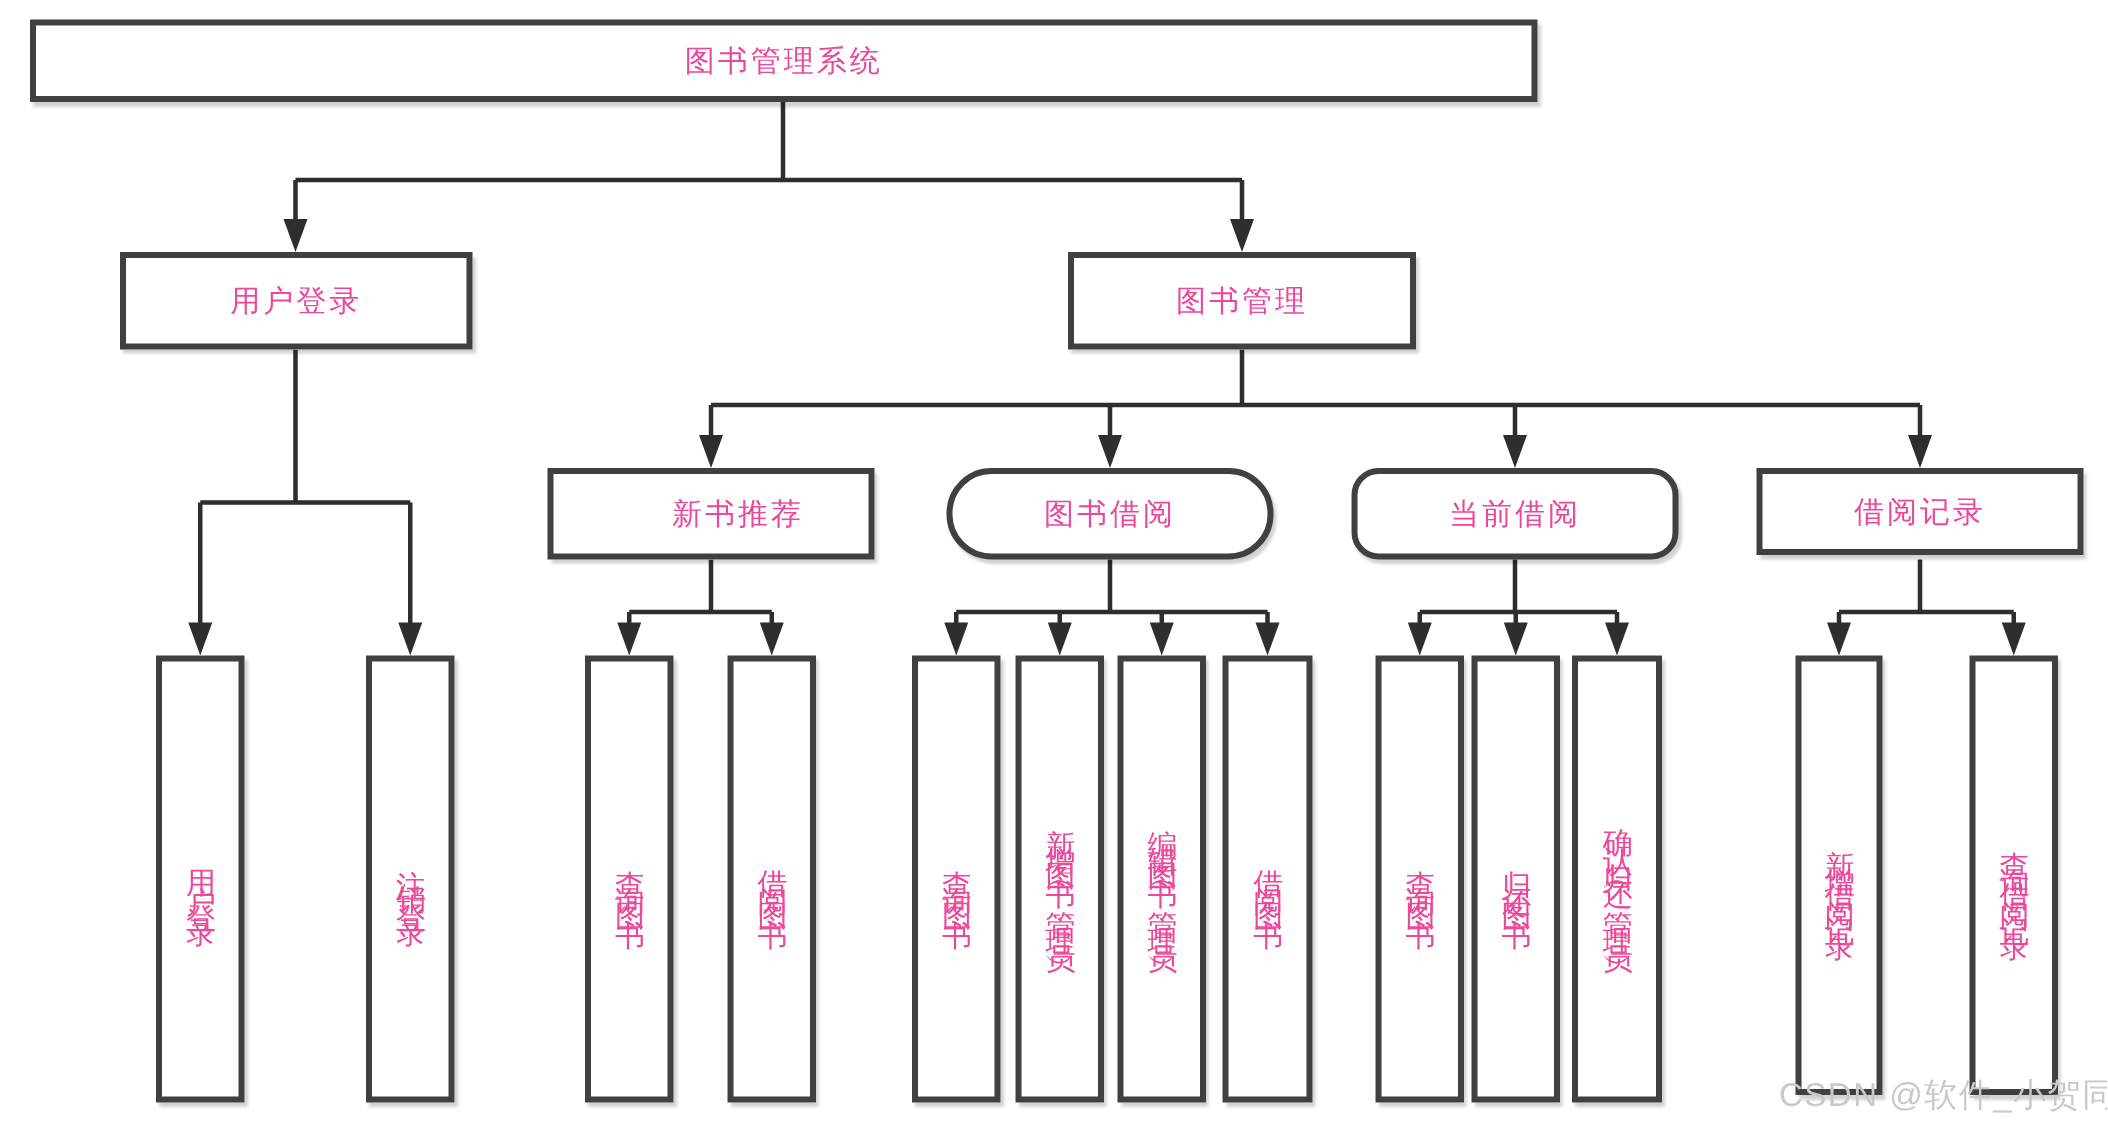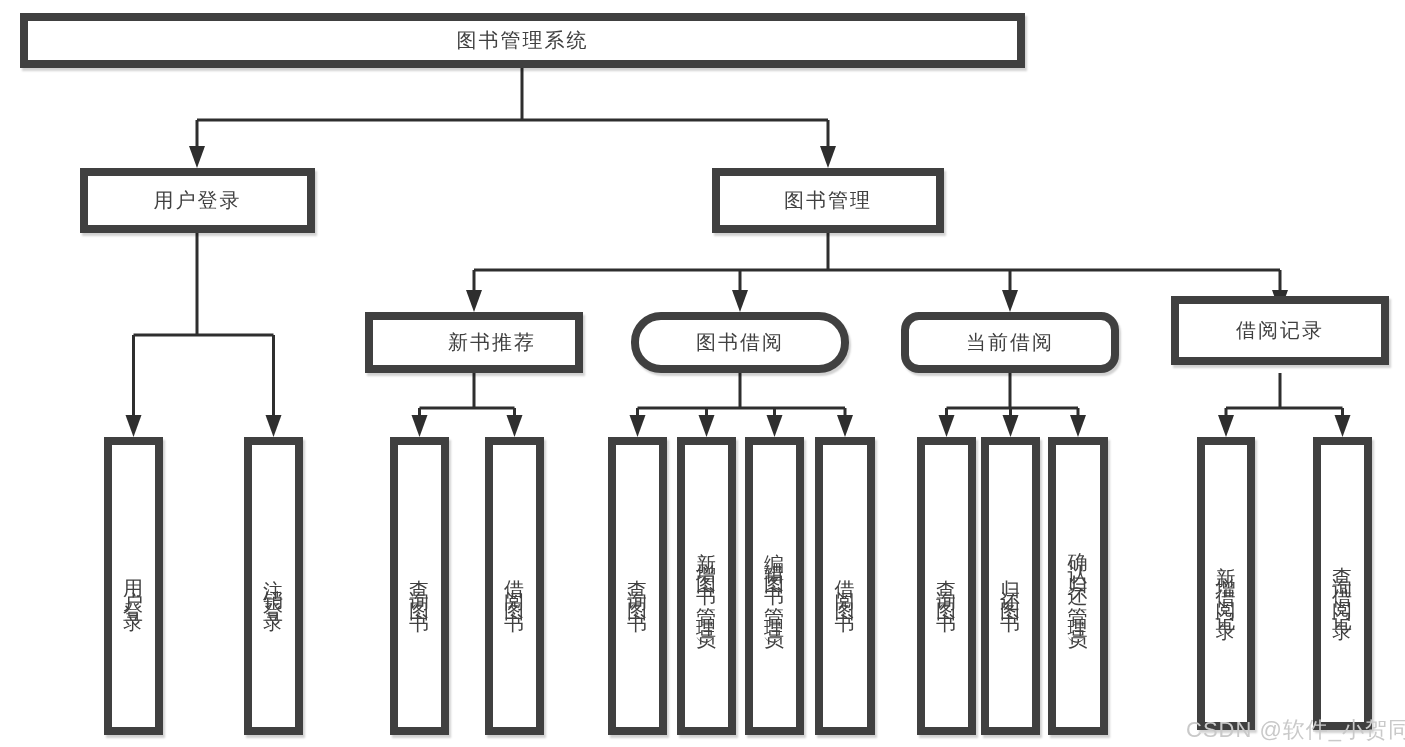--- a/index.html
+++ b/index.html
@@ -17,23 +17,23 @@
   }
   svg.wires {
     position: absolute;
     left: 0;
     top: 0;
     z-index: 1;
   }
   .box {
     position: absolute;
     box-sizing: border-box;
-    border: 8px solid #404040;
+    border: 4px solid #404040;
     background: #ffffff;
-    color: #404040;
+    color: #ec4899;
     display: flex;
     align-items: center;
     justify-content: center;
     box-shadow: 2px 3px 2px rgba(0,0,0,0.18);
     z-index: 2;
   }
   .box.h {
     font-size: 20px;
     letter-spacing: 2px;
     white-space: nowrap;
@@ -105,21 +105,21 @@
   </svg>
 
   <div class="box h" style="left:20px; top:13px; width:1005px; height:55px;">图书管理系统</div>
 
   <div class="box h" style="left:80px; top:168px; width:235px; height:65px;">用户登录</div>
   <div class="box h" style="left:712px; top:168px; width:232px; height:65px;text-align:center;">图书管理</div>
 
   <div class="box h" style="left:365px; top:312px; width:218px; height:61px;padding-left:36px;">新书推荐</div>
   <div class="box h" style="left:631px; top:312px; width:218px; height:61px;border-radius:30px;">图书借阅</div>
   <div class="box h" style="left:901px; top:312px; width:218px; height:61px;border-radius:18px;">当前借阅</div>
-  <div class="box h" style="left:1171px; top:296px; width:218px; height:69px;">借阅记录</div>
+  <div class="box h" style="left:1171px; top:312px; width:218px; height:58px;">借阅记录</div>
 
   <div class="box v" style="left:104px; top:437px; width:59px; height:298px;">用户登录</div>
   <div class="box v" style="left:244px; top:437px; width:59px; height:298px;">注销登录</div>
 
   <div class="box v" style="left:390px; top:437px; width:59px; height:298px;">查询图书</div>
   <div class="box v" style="left:485px; top:437px; width:59px; height:298px;">借阅图书</div>
 
   <div class="box v" style="left:608px; top:437px; width:59px; height:298px;">查询图书</div>
   <div class="box v" style="left:677px; top:437px; width:59px; height:298px;">新增图书（管理员）</div>
   <div class="box v" style="left:745px; top:437px; width:59px; height:298px;">编辑图书（管理员）</div>

